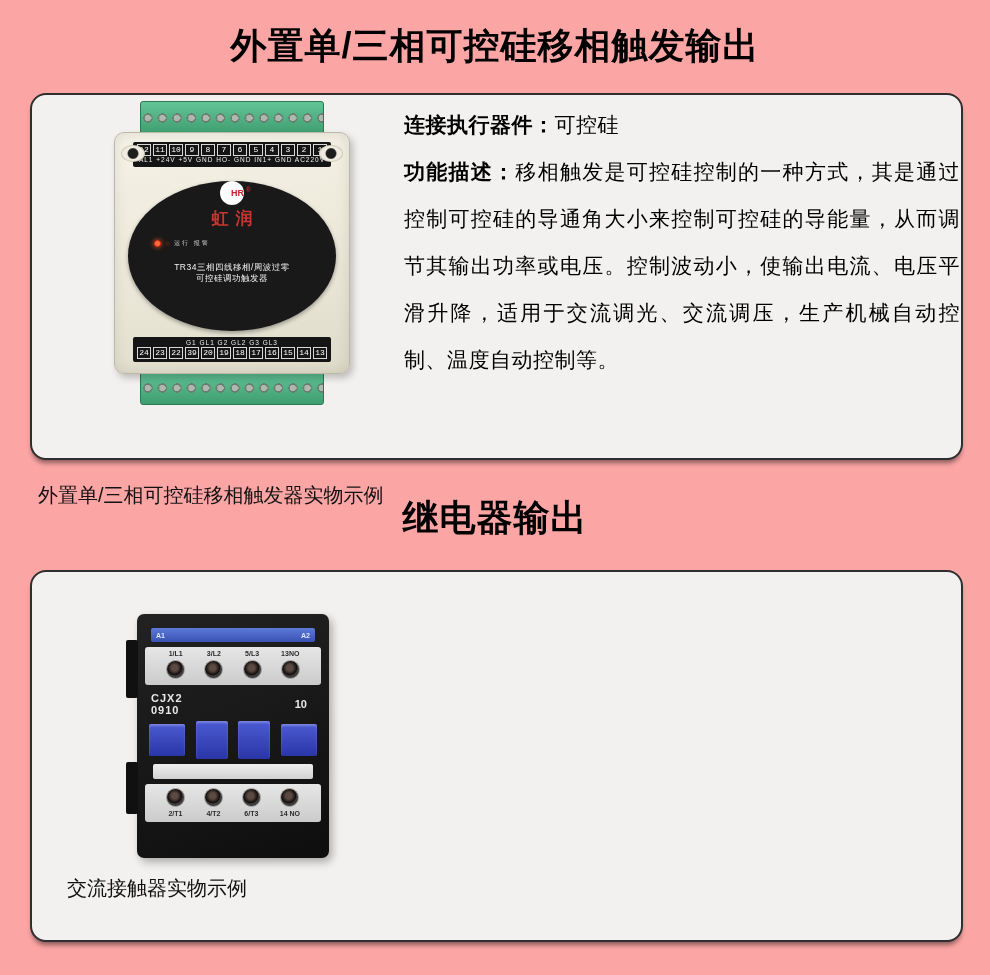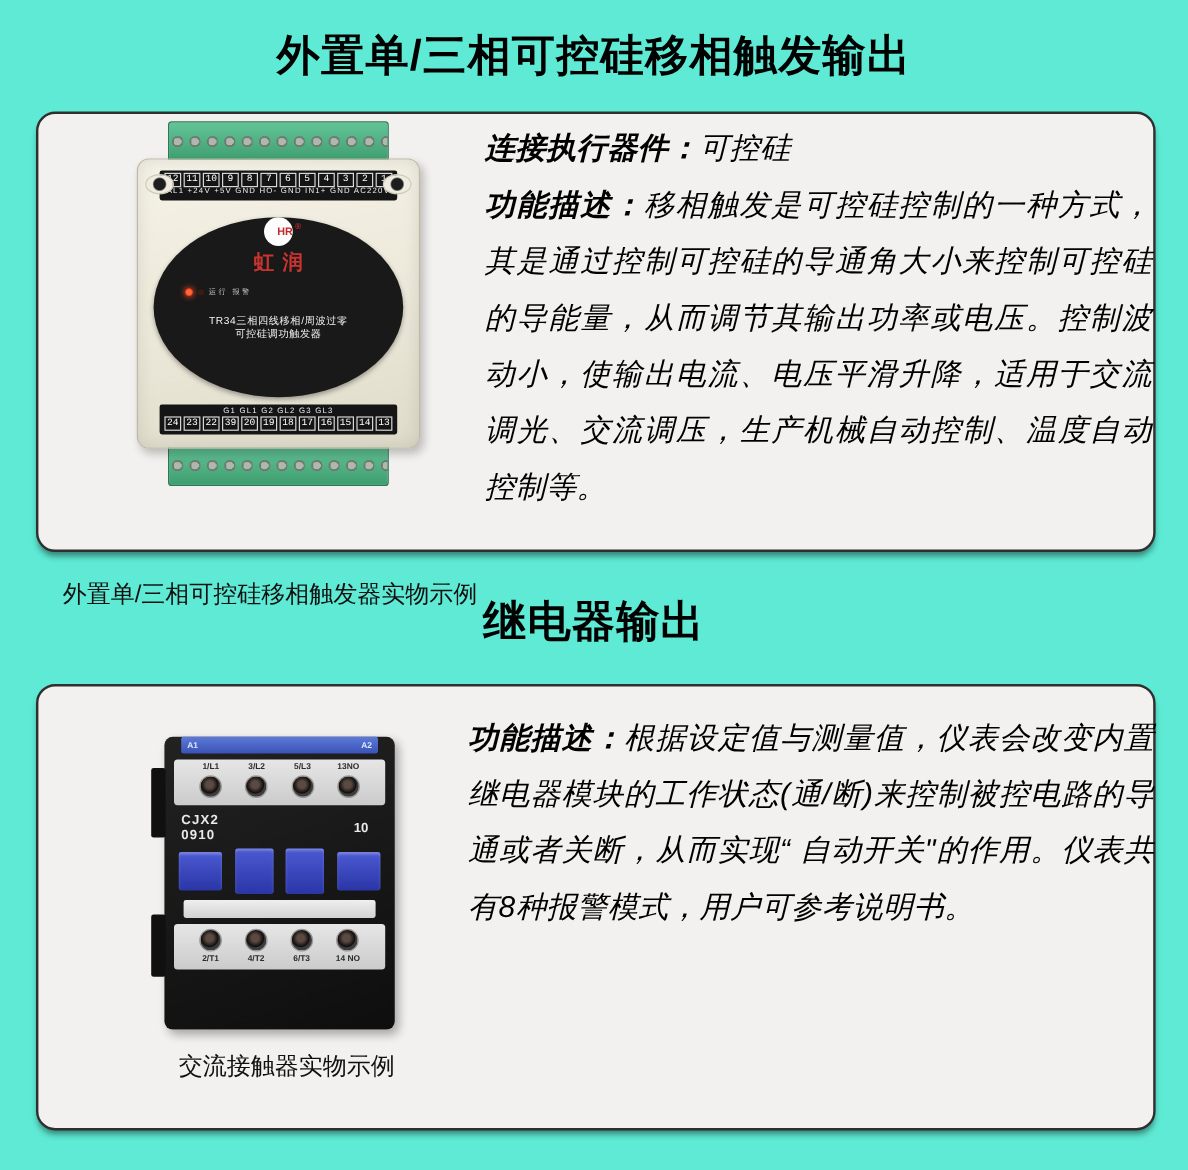--- a/index.html
+++ b/index.html
@@ -1,39 +1,39 @@
 <!DOCTYPE html>
 <html><head>
 <meta charset="utf-8">
 <style>
   html,body{margin:0;padding:0;}
   body{font-family:"Liberation Sans","DejaVu Sans",sans-serif;background:#e8e6e7;}
-  .page{position:relative;width:990px;height:975px;background:#5eead4;overflow:hidden;}
+  .page{position:relative;width:990px;height:975px;background:#fca5a5;overflow:hidden;}
 
   .sec-title{position:absolute;left:0;width:100%;text-align:center;
     font-size:36px;font-weight:700;color:#000;letter-spacing:1px;}
   #title1{top:22px;}
   #title2{top:494px;}
 
   .card{position:absolute;left:30px;width:929px;background:#f2f1ef;
     border:2px solid #2f2f2f;border-radius:16px;
     box-shadow:0 5px 5px -2px rgba(0,0,0,0.45);}
   #card1{top:93px;height:363px;}
   #card2{top:570px;height:368px;}
 
   .spec-block{position:absolute;}
   #spec1{left:372px;top:6px;width:556px;}
   #spec2{left:358px;top:20px;width:572px;}
-  .spec-block p{margin:0;font-size:25px;line-height:47px;color:#000;
-    letter-spacing:0.5px;text-align:justify;font-style:italic;}
+  .spec-block p{margin:0;font-size:21px;line-height:47px;color:#000;
+    letter-spacing:0.5px;text-align:justify;}
   .spec-block b{font-weight:700;}
 
-  .fig-caption{position:absolute;text-align:center;font-size:20px;color:#111;}
+  .fig-caption{position:absolute;text-align:left;font-size:20px;color:#111;}
   #caption1{left:6px;top:387px;width:374px;}
-  #caption2{left:47px;top:303px;width:320px;}
+  #caption2{left:35px;top:303px;width:320px;}
 
   
   .module{position:absolute;left:82px;top:6px;width:236px;height:312px;}
   .term{height:32px;margin:0 26px;border:1px solid #2c7a54;border-radius:3px;
     background:
       radial-gradient(circle 5px at 7px 16px,#aeb8ae 0 3.2px,#6d7a6f 3.3px 4.6px,transparent 4.8px) 0 0/14.5px 100% repeat-x,
       linear-gradient(#62c497,#3f9e70);
     position:relative;z-index:1;}
   .mod-body{position:relative;z-index:2;margin-top:-3px;height:242px;
     background:linear-gradient(170deg,#f5f2e7 0%,#ece8d9 55%,#dfdbca 100%);
@@ -61,21 +61,21 @@
   .ledrow{margin-top:9px;display:flex;align-items:center;justify-content:flex-start;padding-left:26px;gap:4px;}
   .led{width:7px;height:7px;border-radius:50%;background:radial-gradient(circle,#ff6a3c 0 2px,#d41e06 3.5px);box-shadow:0 0 5px #ff5a2a;}
   .led.dim{background:#3a1c14;box-shadow:none;width:5px;height:5px;}
   .led-lbls{color:#c9c9c9;font-size:6px;letter-spacing:2px;}
   .model{margin-top:14px;color:#f2f2f2;font-size:8.5px;line-height:11px;letter-spacing:0.5px;}
 
   
   .contactor{position:absolute;left:98px;top:42px;width:206px;height:248px;}
   .ctc-body{position:relative;width:192px;height:244px;margin:0 auto;
     background:linear-gradient(160deg,#222 0%,#161616 60%,#0e0e0e 100%);
-    border-radius:7px;padding-top:0;box-sizing:border-box;
+    border-radius:7px;padding-top:14px;box-sizing:border-box;
     box-shadow:3px 4px 8px rgba(0,0,0,0.30);}
   .rail{position:absolute;background:#101010;border-radius:2px;}
   .rail.r1{left:-11px;top:26px;width:12px;height:58px;}
   .rail.r2{left:-11px;top:148px;width:12px;height:52px;}
   .ctc-blue{height:14px;margin:0 14px;border-radius:2px;
     background:linear-gradient(#5d7ad8,#3a52b5);
     display:flex;justify-content:space-between;align-items:center;
     padding:0 5px;color:#dce6ff;font-size:7px;font-weight:700;}
   .ctc-row{margin:5px 8px 0;border-radius:3px;
     background:linear-gradient(#e6e6e6,#cbcbcb);
@@ -205,17 +205,16 @@
             <span>2/T1</span>
             <span>4/T2</span>
             <span>6/T3</span>
             <span>14 NO</span>
           </div>
       </div>
     </div>
     <div class="fig-caption" id="caption2">交流接触器实物示例</div>
 
     <div class="spec-block" id="spec2">
-      <p><b>功能描述：</b><span>根据设定值与测量值，仪表会改变内置继电器模块的工作状态(通/断)来控制被控电路的导通或者关断，从而实现“ 自动开关"的作用。仪表共有8种报警模式，用户可参考说明书。</span></p>
     </div>
   </div>
 
 </div>
 
 </body></html>

